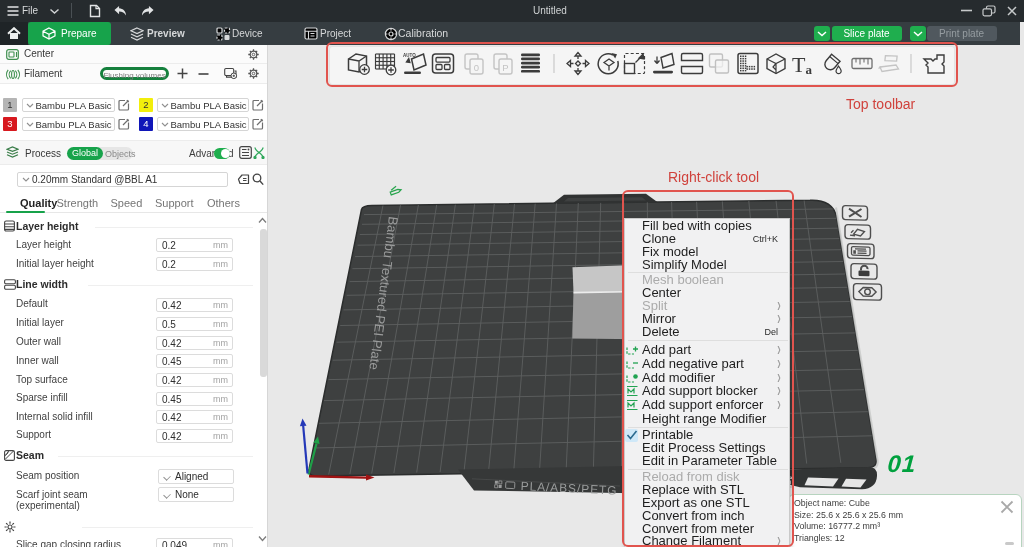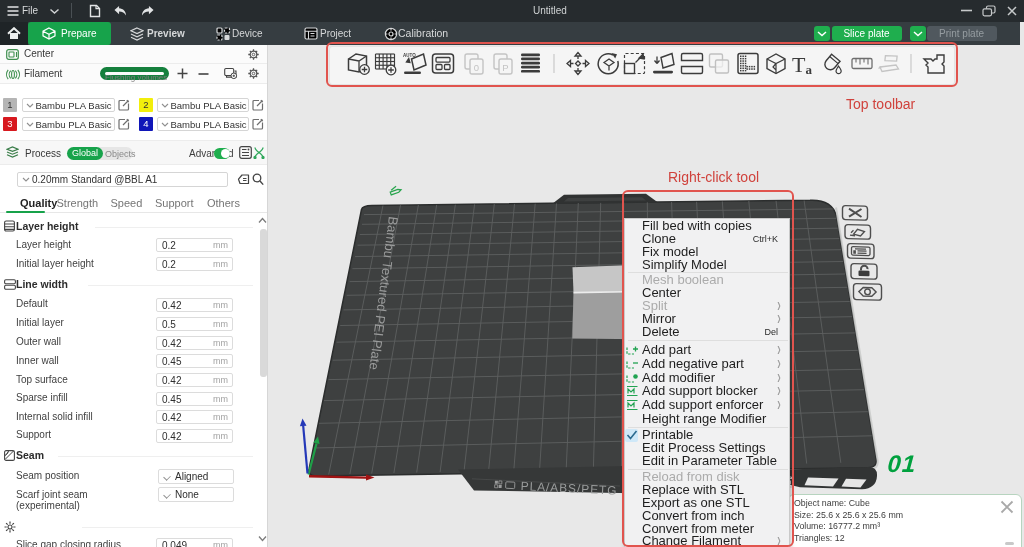--- a/index.html
+++ b/index.html
@@ -393,21 +393,21 @@
         </g>
       </svg>
 <div class="srow" style="top:19px;height:20px;"></div>
 <svg class="abs" style="left:6px;top:24px;" width="14" height="11" viewBox="0 0 14 11">
         <g stroke="#3f8f4f" stroke-width="1.1" fill="none">
           <path d="M2.2 0.8a7.5 7.5 0 000 9.4M4.7 1.6a5.8 5.8 0 000 7.8M11.8 0.8a7.5 7.5 0 010 9.4M9.3 1.6a5.8 5.8 0 010 7.8"></path>
           <ellipse cx="7" cy="5.5" rx="1.4" ry="4"></ellipse>
         </g>
       </svg>
 <span class="slabel" style="left:24px;top:23px;">Filament</span>
-<div class="abs" style="left:100px;top:22px;width:69px;height:13px;border:5px solid #15803d;border-radius:7px;font-size:8px;color:#7d7d7d;text-align:center;line-height:12px;white-space:nowrap;">Flushing volumes</div>
+<div class="abs" style="left:100px;top:22px;width:69px;height:13px;border:3px solid #15803d;border-radius:7px;font-size:8px;color:#7d7d7d;text-align:center;line-height:12px;white-space:nowrap;">Flushing volumes</div>
 <svg class="abs" style="left:177px;top:23px;" width="11" height="11" viewBox="0 0 11 11">
         <path d="M5.5 0.5v10M0.5 5.5h10" stroke="#444" stroke-width="1.5"></path>
       </svg>
 <svg class="abs" style="left:198px;top:28px;" width="11" height="2" viewBox="0 0 11 2">
         <path d="M0.5 1h10" stroke="#444" stroke-width="1.6"></path>
       </svg>
 <svg class="abs" style="left:224px;top:22px;" width="14" height="13" viewBox="0 0 14 13">
         <rect x="0.7" y="1.5" width="9" height="7" rx="1.2" stroke="#444" stroke-width="1.1" fill="none"></rect>
         <path d="M2.5 8.5v1.6h9.5V4h-1.5" stroke="#444" stroke-width="1.1" fill="none"></path>
         <circle cx="9.8" cy="8.8" r="2.8" stroke="#444" stroke-width="1" fill="#fbfbfb"></circle>

